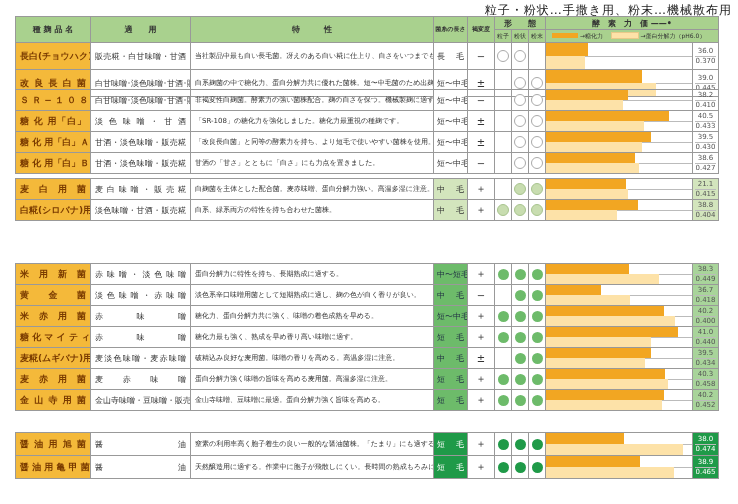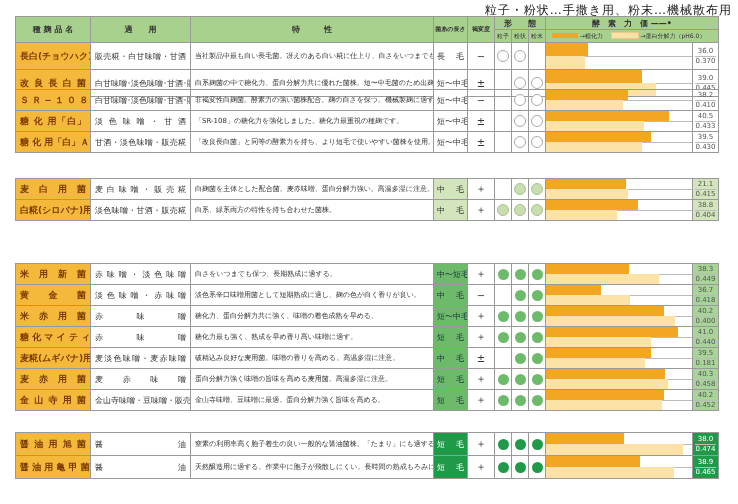--- a/index.html
+++ b/index.html
@@ -174,20 +174,39 @@
           <td class="bars" style="height: 20px;">
             <div class="mid"></div>
             <div class="bar sac" style="width:104.93999999999997px"></div>
             <div class="bar pro" style="width:95.57399999999998px"></div>
           </td>
           <td class="vals">
             <div>39.5</div>
             <div>0.430</div>
           </td>
         </tr>
+        <tr style="height:20px">
+          <td class="name">糖 化 用「白」Ｂ</td>
+          <td class="app">甘酒・淡色味噌・販売糀</td>
+          <td class="feat">甘酒の「甘さ」とともに「白さ」にも力点を置きました。</td>
+          <td class="hy">短〜中毛</td>
+          <td class="br">−</td>
+          <td class="fm"></td>
+          <td class="fm"><span class="dot d-open"></span></td>
+          <td class="fm"><span class="dot d-open"></span></td>
+          <td class="bars" style="height: 20px;">
+            <div class="mid"></div>
+            <div class="bar sac" style="width:88.74px"></div>
+            <div class="bar pro" style="width:92.76299999999998px"></div>
+          </td>
+          <td class="vals">
+            <div>38.6</div>
+            <div>0.427</div>
+          </td>
+        </tr>
       </tbody>
     </table>
     <table class="g3" style="top: 178px;">
       <colgroup>
         <col style="width:75px">
         <col style="width:100px">
         <col style="width:243px">
         <col style="width:34px">
         <col style="width:27px">
         <col style="width:17px">
@@ -247,21 +266,21 @@
         <col style="width:17px">
         <col style="width:17px">
         <col style="width:17px">
         <col style="width:147px">
         <col style="width:26px">
       </colgroup>
       <tbody>
         <tr style="height:20px">
           <td class="name">米 用 新 菌</td>
           <td class="app">赤 味 噌 ・ 淡 色 味 噌</td>
-          <td class="feat">白さをいつまでも保つ、長期熟成に適する。</td>
+          <td class="feat">蛋白分解力に特性を持ち、長期熟成に適する。</td>
           <td class="hy">中〜短毛</td>
           <td class="br">＋</td>
           <td class="fm"><span class="dot d-mid"></span></td>
           <td class="fm"><span class="dot d-mid"></span></td>
           <td class="fm"><span class="dot d-mid"></span></td>
           <td class="bars" style="height: 20px;">
             <div class="mid"></div>
             <div class="bar sac" style="width:83.33999999999992px"></div>
             <div class="bar pro" style="width:113.377px"></div>
           </td>
@@ -336,21 +355,21 @@
           <td class="fm"></td>
           <td class="fm"><span class="dot d-mid"></span></td>
           <td class="fm"><span class="dot d-mid"></span></td>
           <td class="bars" style="height: 20px;">
             <div class="mid"></div>
             <div class="bar sac" style="width:104.93999999999997px"></div>
             <div class="bar pro" style="width:99.32199999999999px"></div>
           </td>
           <td class="vals">
             <div>39.5</div>
-            <div>0.181</div>
+            <div>0.434</div>
           </td>
         </tr>
         <tr style="height:20px">
           <td class="name">麦 赤 用 菌</td>
           <td class="app">麦　赤　味　噌</td>
           <td class="feat">蛋白分解力強く味噌の旨味を高める麦用菌。高温多湿に注意。</td>
           <td class="hy">短　毛</td>
           <td class="br">＋</td>
           <td class="fm"><span class="dot d-mid"></span></td>
           <td class="fm"><span class="dot d-mid"></span></td>

